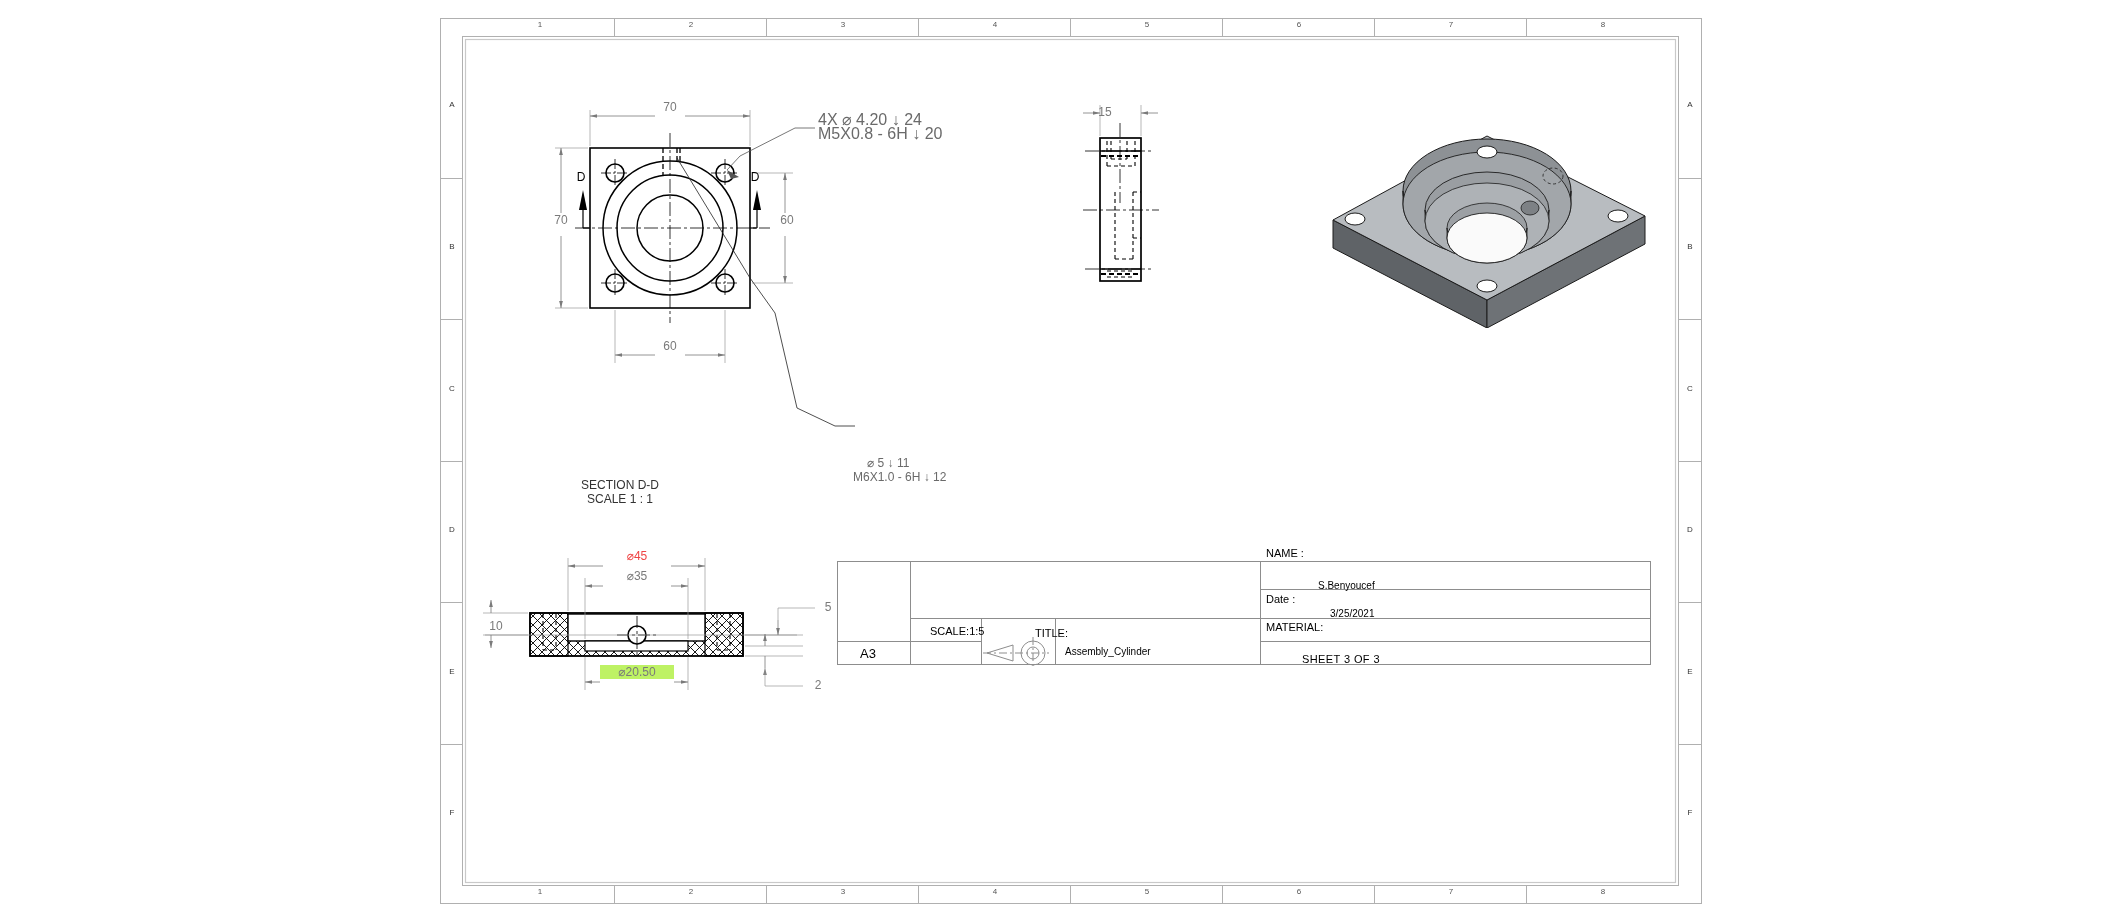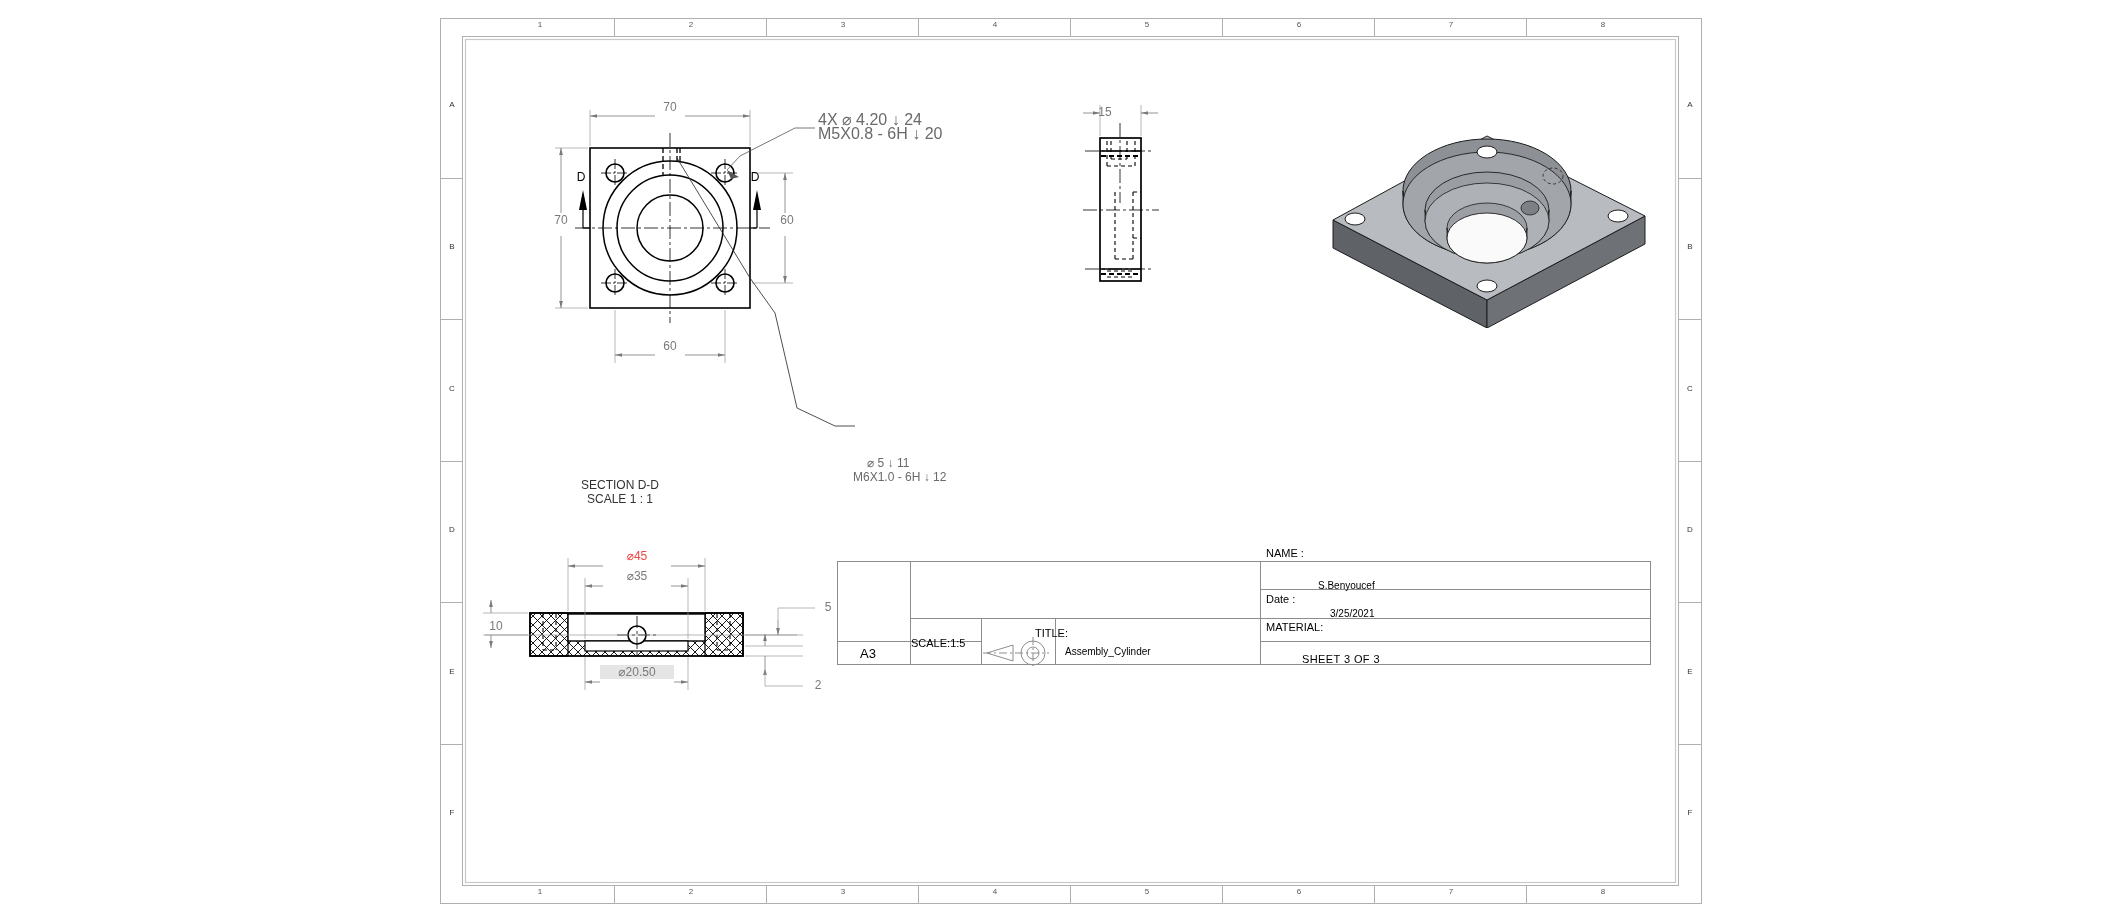--- a/index.html
+++ b/index.html
@@ -407,21 +407,21 @@
       <line x1="340" y1="138" x2="340" y2="126" stroke="#7a7a7a" stroke-width="0.8" marker-end="url(#arrL3)"></line>
       <line x1="340" y1="148" x2="340" y2="160" stroke="#7a7a7a" stroke-width="0.8" marker-end="url(#arrR3)"></line>
       <line x1="340" y1="178" x2="340" y2="160" stroke="#9a9a9a" stroke-width="0.7"></line>
       <line x1="340" y1="178" x2="378" y2="178" stroke="#9a9a9a" stroke-width="0.7"></line>
     </g>
   </svg>
 
   <div class="abs nosel" style="left:27px;top:601px;width:34px;text-align:center;font-size:12px;color:#7a7a7a;background:#fff;padding-left:12px;">10</div>
   <div class="abs nosel" style="left:163px;top:531px;width:68px;text-align:center;font-size:12px;color:#ef4444;background:#fff;">⌀45</div>
   <div class="abs nosel" style="left:163px;top:551px;width:68px;text-align:center;font-size:12px;color:#7a7a7a;background:#fff;">⌀35</div>
-  <div class="abs nosel" style="left:160px;top:647px;width:74px;text-align:center;font-size:12px;color:#7a7a7a;background:#e5e5e5;">⌀20.50</div>
+  <div class="abs nosel" style="left:160px;top:647px;width:74px;text-align:center;font-size:12px;color:#7a7a7a;background:#bef264;">⌀20.50</div>
   <div class="abs nosel" style="left:378px;top:582px;width:20px;text-align:center;font-size:12px;color:#7a7a7a;">5</div>
   <div class="abs nosel" style="left:368px;top:660px;width:20px;text-align:center;font-size:12px;color:#7a7a7a;">2</div>
 
   <svg class="abs" style="left:397px;top:543px;" width="815" height="105">
     <g stroke="#8d8d8d" stroke-width="1" fill="none">
 
       <rect x="0.5" y="0.5" width="813" height="103"></rect>
 
       <line x1="73.5" y1="0.5" x2="73.5" y2="103.5"></line>
       <line x1="144.5" y1="57.5" x2="144.5" y2="103.5"></line>
@@ -447,20 +447,20 @@
   <div class="abs nosel" style="left:878px;top:562px;font-size:10px;color:#000;">S.Benyoucef</div>
 
   <div class="abs nosel" style="left:826px;top:575px;font-size:11px;color:#000;">Date :</div>
   <div class="abs nosel" style="left:890px;top:590px;font-size:10px;color:#000;">3/25/2021</div>
 
   <div class="abs nosel" style="left:826px;top:603px;font-size:11px;color:#000;">MATERIAL:</div>
   <div class="abs nosel" style="left:890px;top:618px;font-size:10px;color:#000;"></div>
 
   <div class="abs nosel" style="left:862px;top:635px;font-size:11px;color:#000;letter-spacing:0.4px;">SHEET 3 OF 3</div>
 
-  <div class="abs nosel" style="left:471px;top:607px;font-size:11px;color:#000;margin-top:12px;">SCALE:1:5</div>
+  <div class="abs nosel" style="left:490px;top:607px;font-size:11px;color:#000;">SCALE:1:5</div>
 
   <div class="abs nosel" style="left:595px;top:609px;font-size:11px;color:#000;">TITLE:</div>
   <div class="abs nosel" style="left:625px;top:628px;font-size:10px;color:#000;">Assembly_Cylinder</div>
 
   <div class="abs nosel" style="left:420px;top:628px;width:40px;text-align:left;font-size:13px;color:#000000;">A3</div>
 
 </div>
 
 </body></html>

